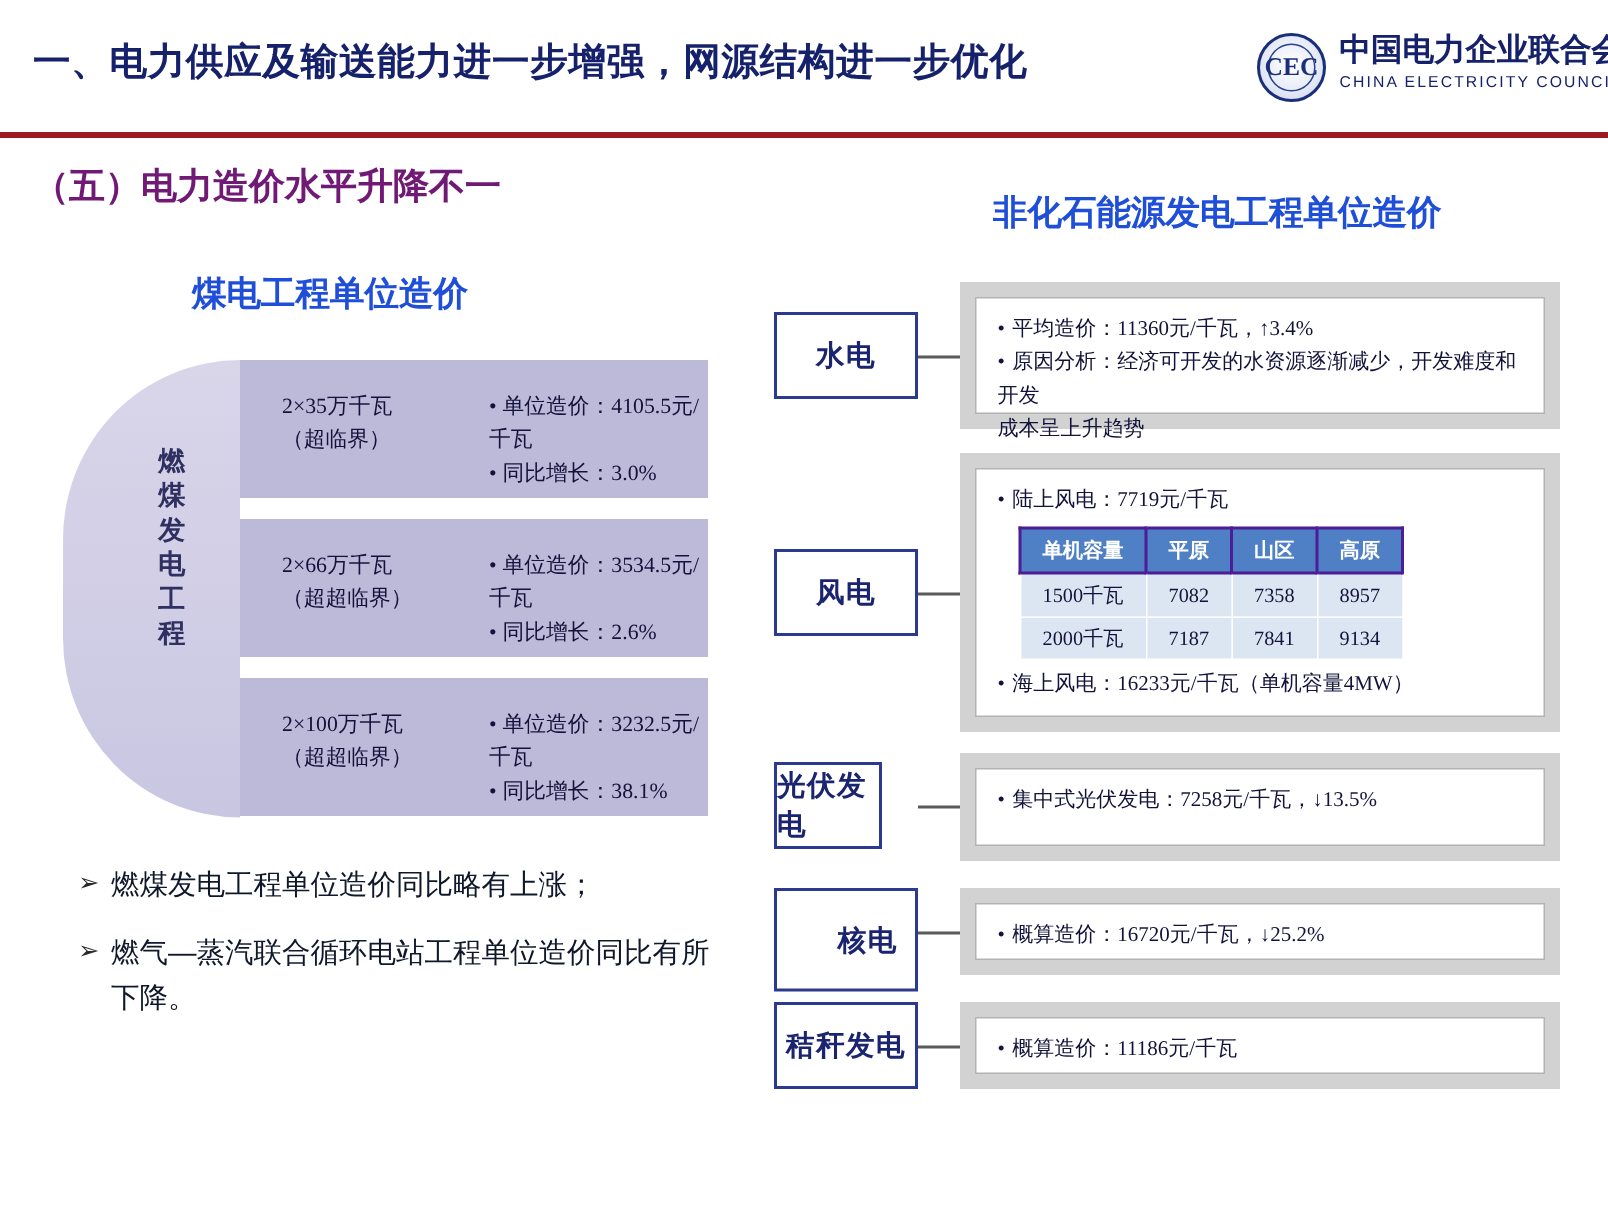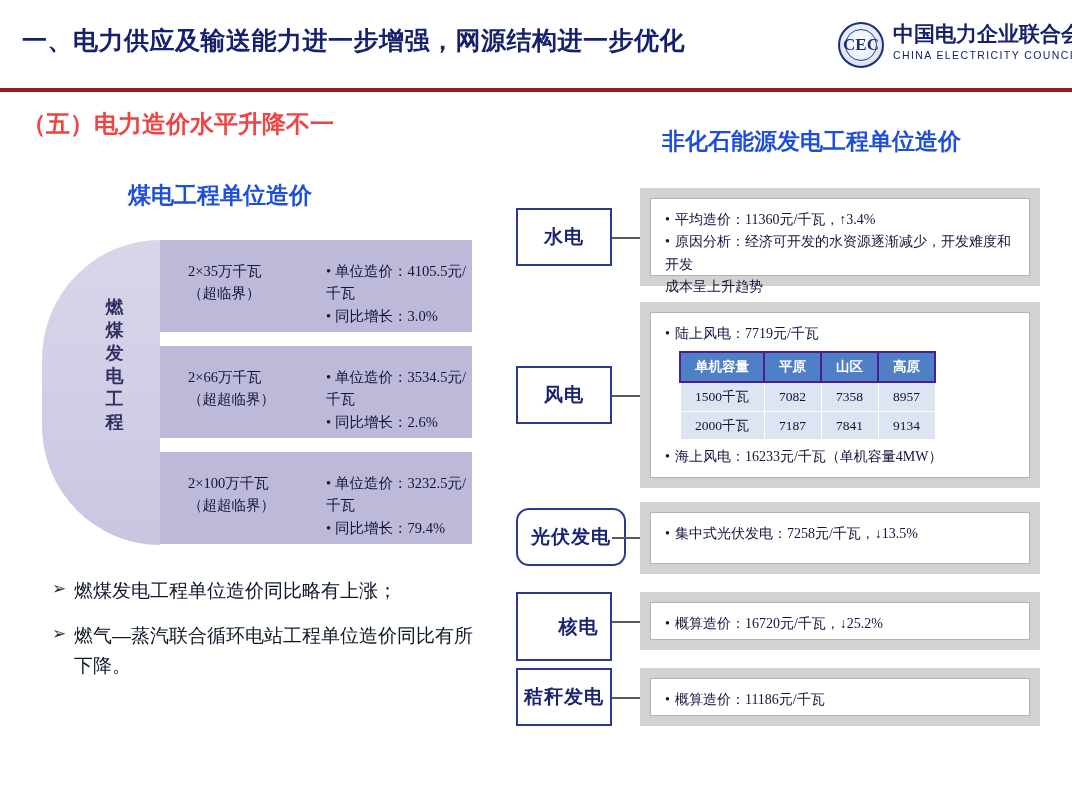--- a/index.html
+++ b/index.html
@@ -88,21 +88,21 @@
     width: 1072px; height: 4px;
     background: #9b1b22;
   }
 
   
   .section-title {
     position: absolute;
     left: 22px; top: 108px;
     font-size: 24px;
     font-weight: bold;
-    color: #ef4444;
+    color: #701a75;
     white-space: nowrap;
   }
 
   
   .left-heading {
     position: absolute;
     left: 128px; top: 180px;
     font-size: 23px;
     font-weight: bold;
     color: #1f4fd8;
@@ -317,21 +317,21 @@
         </div>
       </div>
 
       <div class="coal-row r3">
         <div class="cap">
           <div>2×100万千瓦</div>
           <div>（超超临界）</div>
         </div>
         <div class="vals">
           <div>单位造价：3232.5元/千瓦</div>
-          <div>同比增长：79.4%</div>
+          <div>同比增长：38.1%</div>
         </div>
       </div>
 
     </div>
   </div>
 
   <div class="bullets">
     <div class="bullet">
       <div class="bullet-mark">➢</div>
       <div class="bullet-text">燃煤发电工程单位造价同比略有上涨；</div>
@@ -384,21 +384,21 @@
             <td>7187</td>
             <td>7841</td>
             <td>9134</td>
           </tr>
         </tbody>
       </table>
       <div class="li">海上风电：16233元/千瓦（单机容量4MW）</div>
     </div>
   </div>
 
-  <div class="tag" style="left:516px; top:508px; width:110px; height:58px;border-radius:13px;">
+  <div class="tag" style="left:516px; top:508px; width:72px; height:58px;">
     <span>光伏发电</span>
   </div>
   <div class="connector" style="left:612px; top:537px; width:28px;"></div>
   <div class="panel" style="left:640px; top:502px; width:400px; height:72px;">
     <div class="panel-inner">
       <div class="li">集中式光伏发电：7258元/千瓦，↓13.5%</div>
     </div>
   </div>
 
   <div class="tag" style="left:516px; top:592px; width:96px; height:69px;padding-left:29px;">

